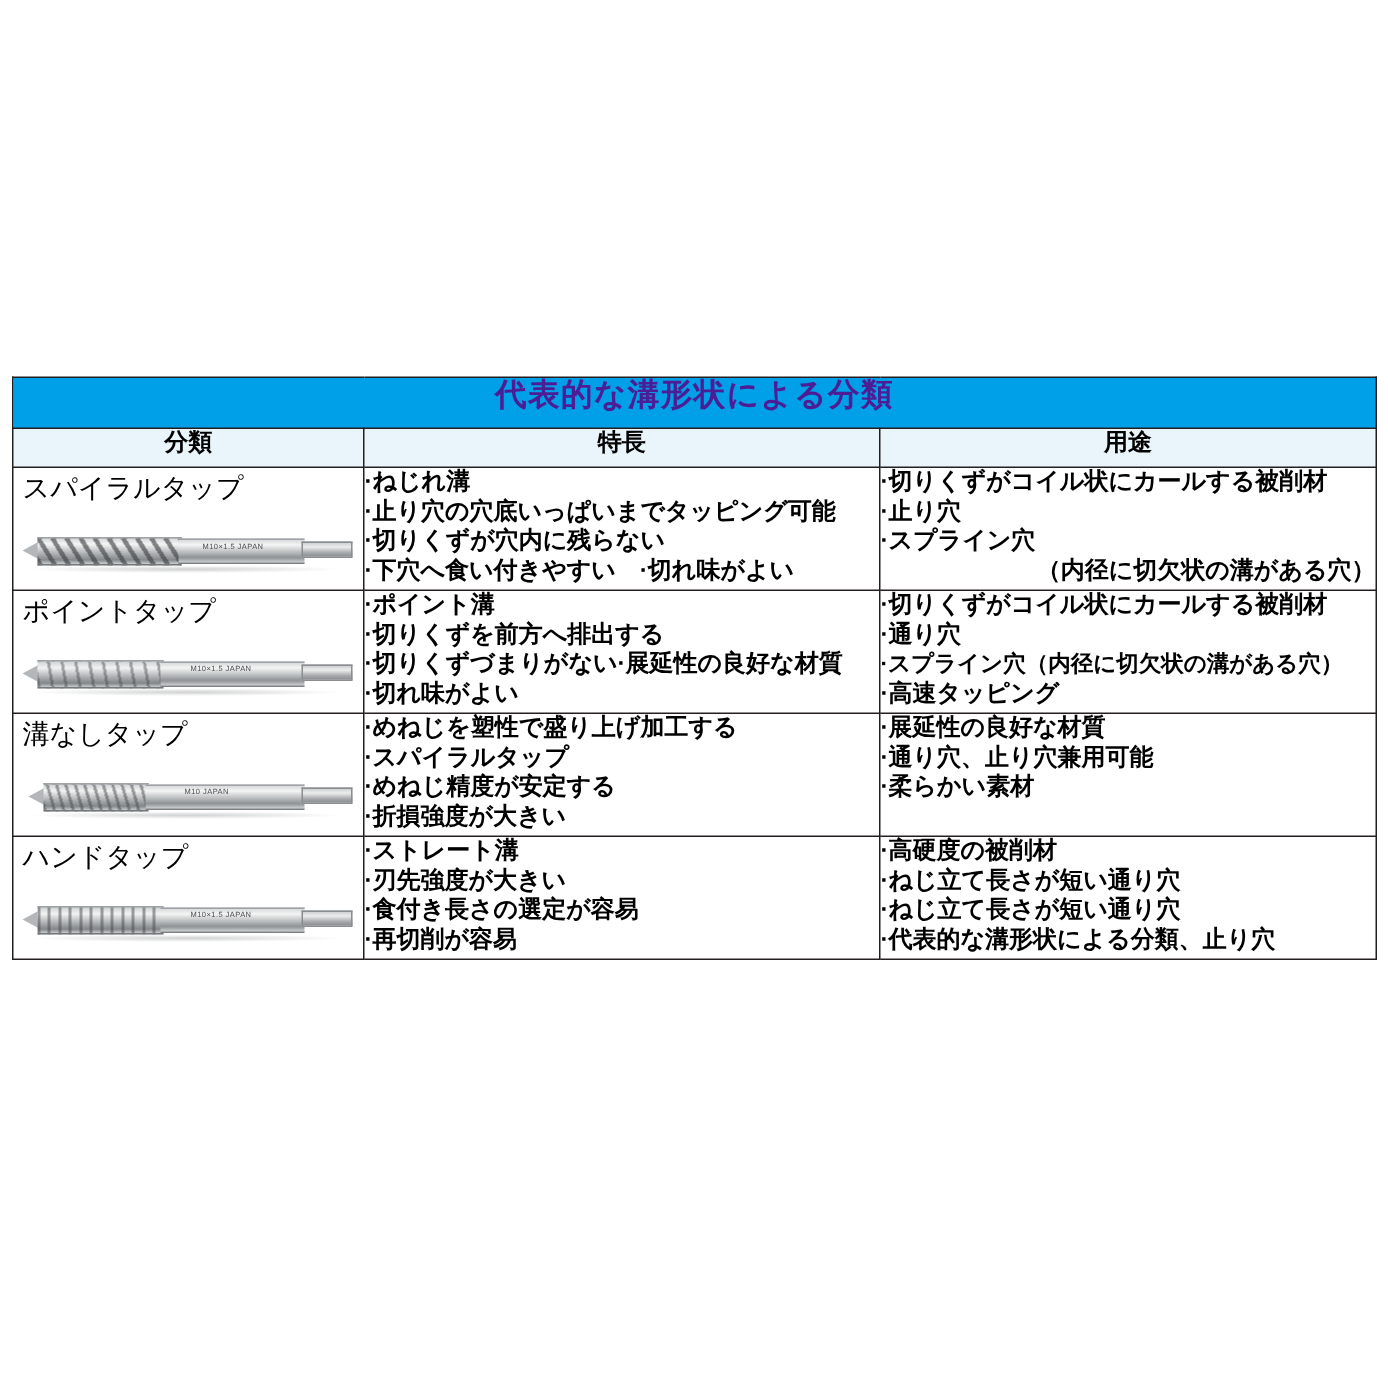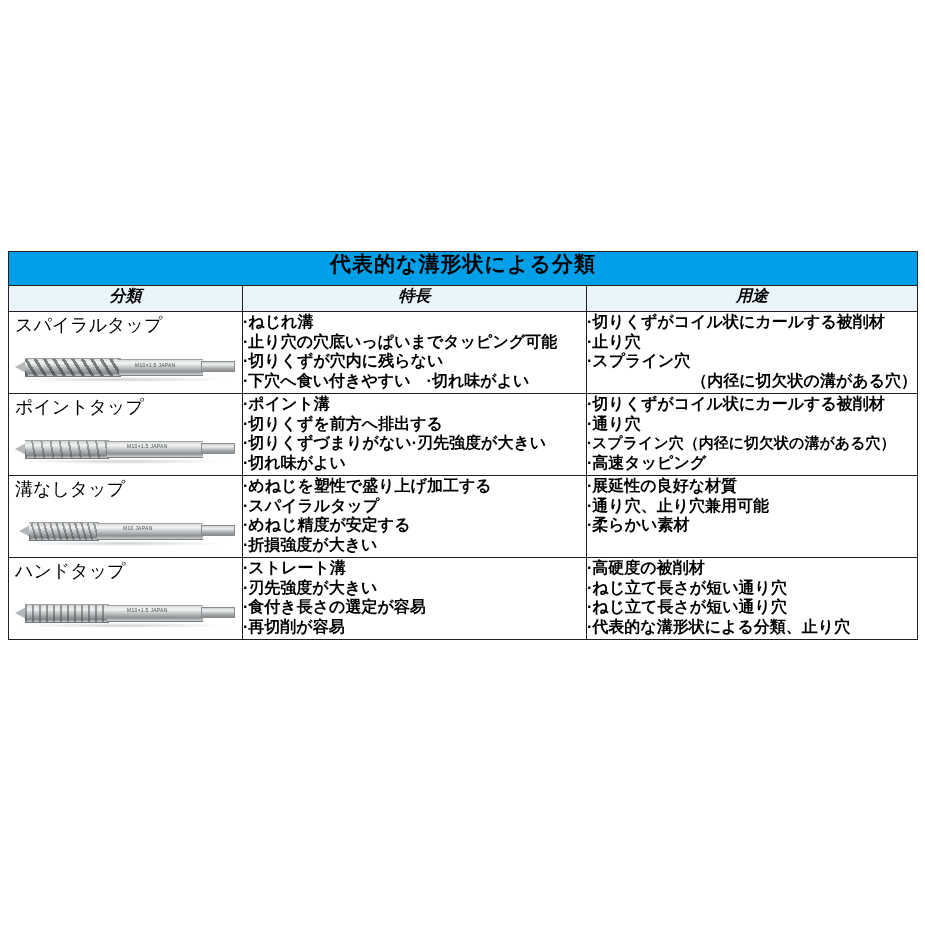--- a/index.html
+++ b/index.html
@@ -33,39 +33,38 @@
     width: 909px;
     table-layout: fixed;
   }
   table.spec td, table.spec th {
     border: 1px solid #231f20;
     vertical-align: top;
     padding: 0;
   }
   .title-bar {
     background: #00a0e9;
-    color: #000000;
+    color: #4c1d95;
     text-align: center;
     font-size: 21px;
     font-weight: bold;
     letter-spacing: 1px;
     padding: 5px 0 6px 0;
     border: 1px solid #231f20;
     box-sizing: border-box;
     height: 34px;
     line-height: 23px;
   }
   .col-head {
     background: #eaf4fb;
     text-align: center;
     font-size: 16px;
     padding: 3px 0 4px 0;
     height: 25px;
     line-height: 19px;
-    font-style: italic;
   }
   .cell {
     font-size: 16px;
     line-height: 19.5px;
     padding: 4px 5px 5px 5px;
   }
   .cat-cell {
     padding: 3px 0 0 0;
     position: relative;
   }
@@ -230,21 +229,21 @@
               <div class="square-end" style="left:186px; width:34px;"></div>
               <span class="stamp" style="left:112px; top:10px;">M10×1.5 JAPAN</span>
             </div>
             <div class="shadow"></div>
           </div>
         </td>
         <td class="cell">
           <ul class="list">
             <li>·ポイント溝</li>
             <li>·切りくずを前方へ排出する</li>
-            <li>·切りくずづまりがない·刃先強度が大きい</li>
+            <li>·切りくずづまりがない·展延性の良好な材質</li>
             <li>·切れ味がよい</li>
           </ul>
         </td>
         <td class="cell">
           <ul class="list">
             <li>·切りくずがコイル状にカールする被削材</li>
             <li>·通り穴</li>
             <li style="font-size:15px;">·スプライン穴（内径に切欠状の溝がある穴）</li>
             <li>·高速タッピング</li>
           </ul>

